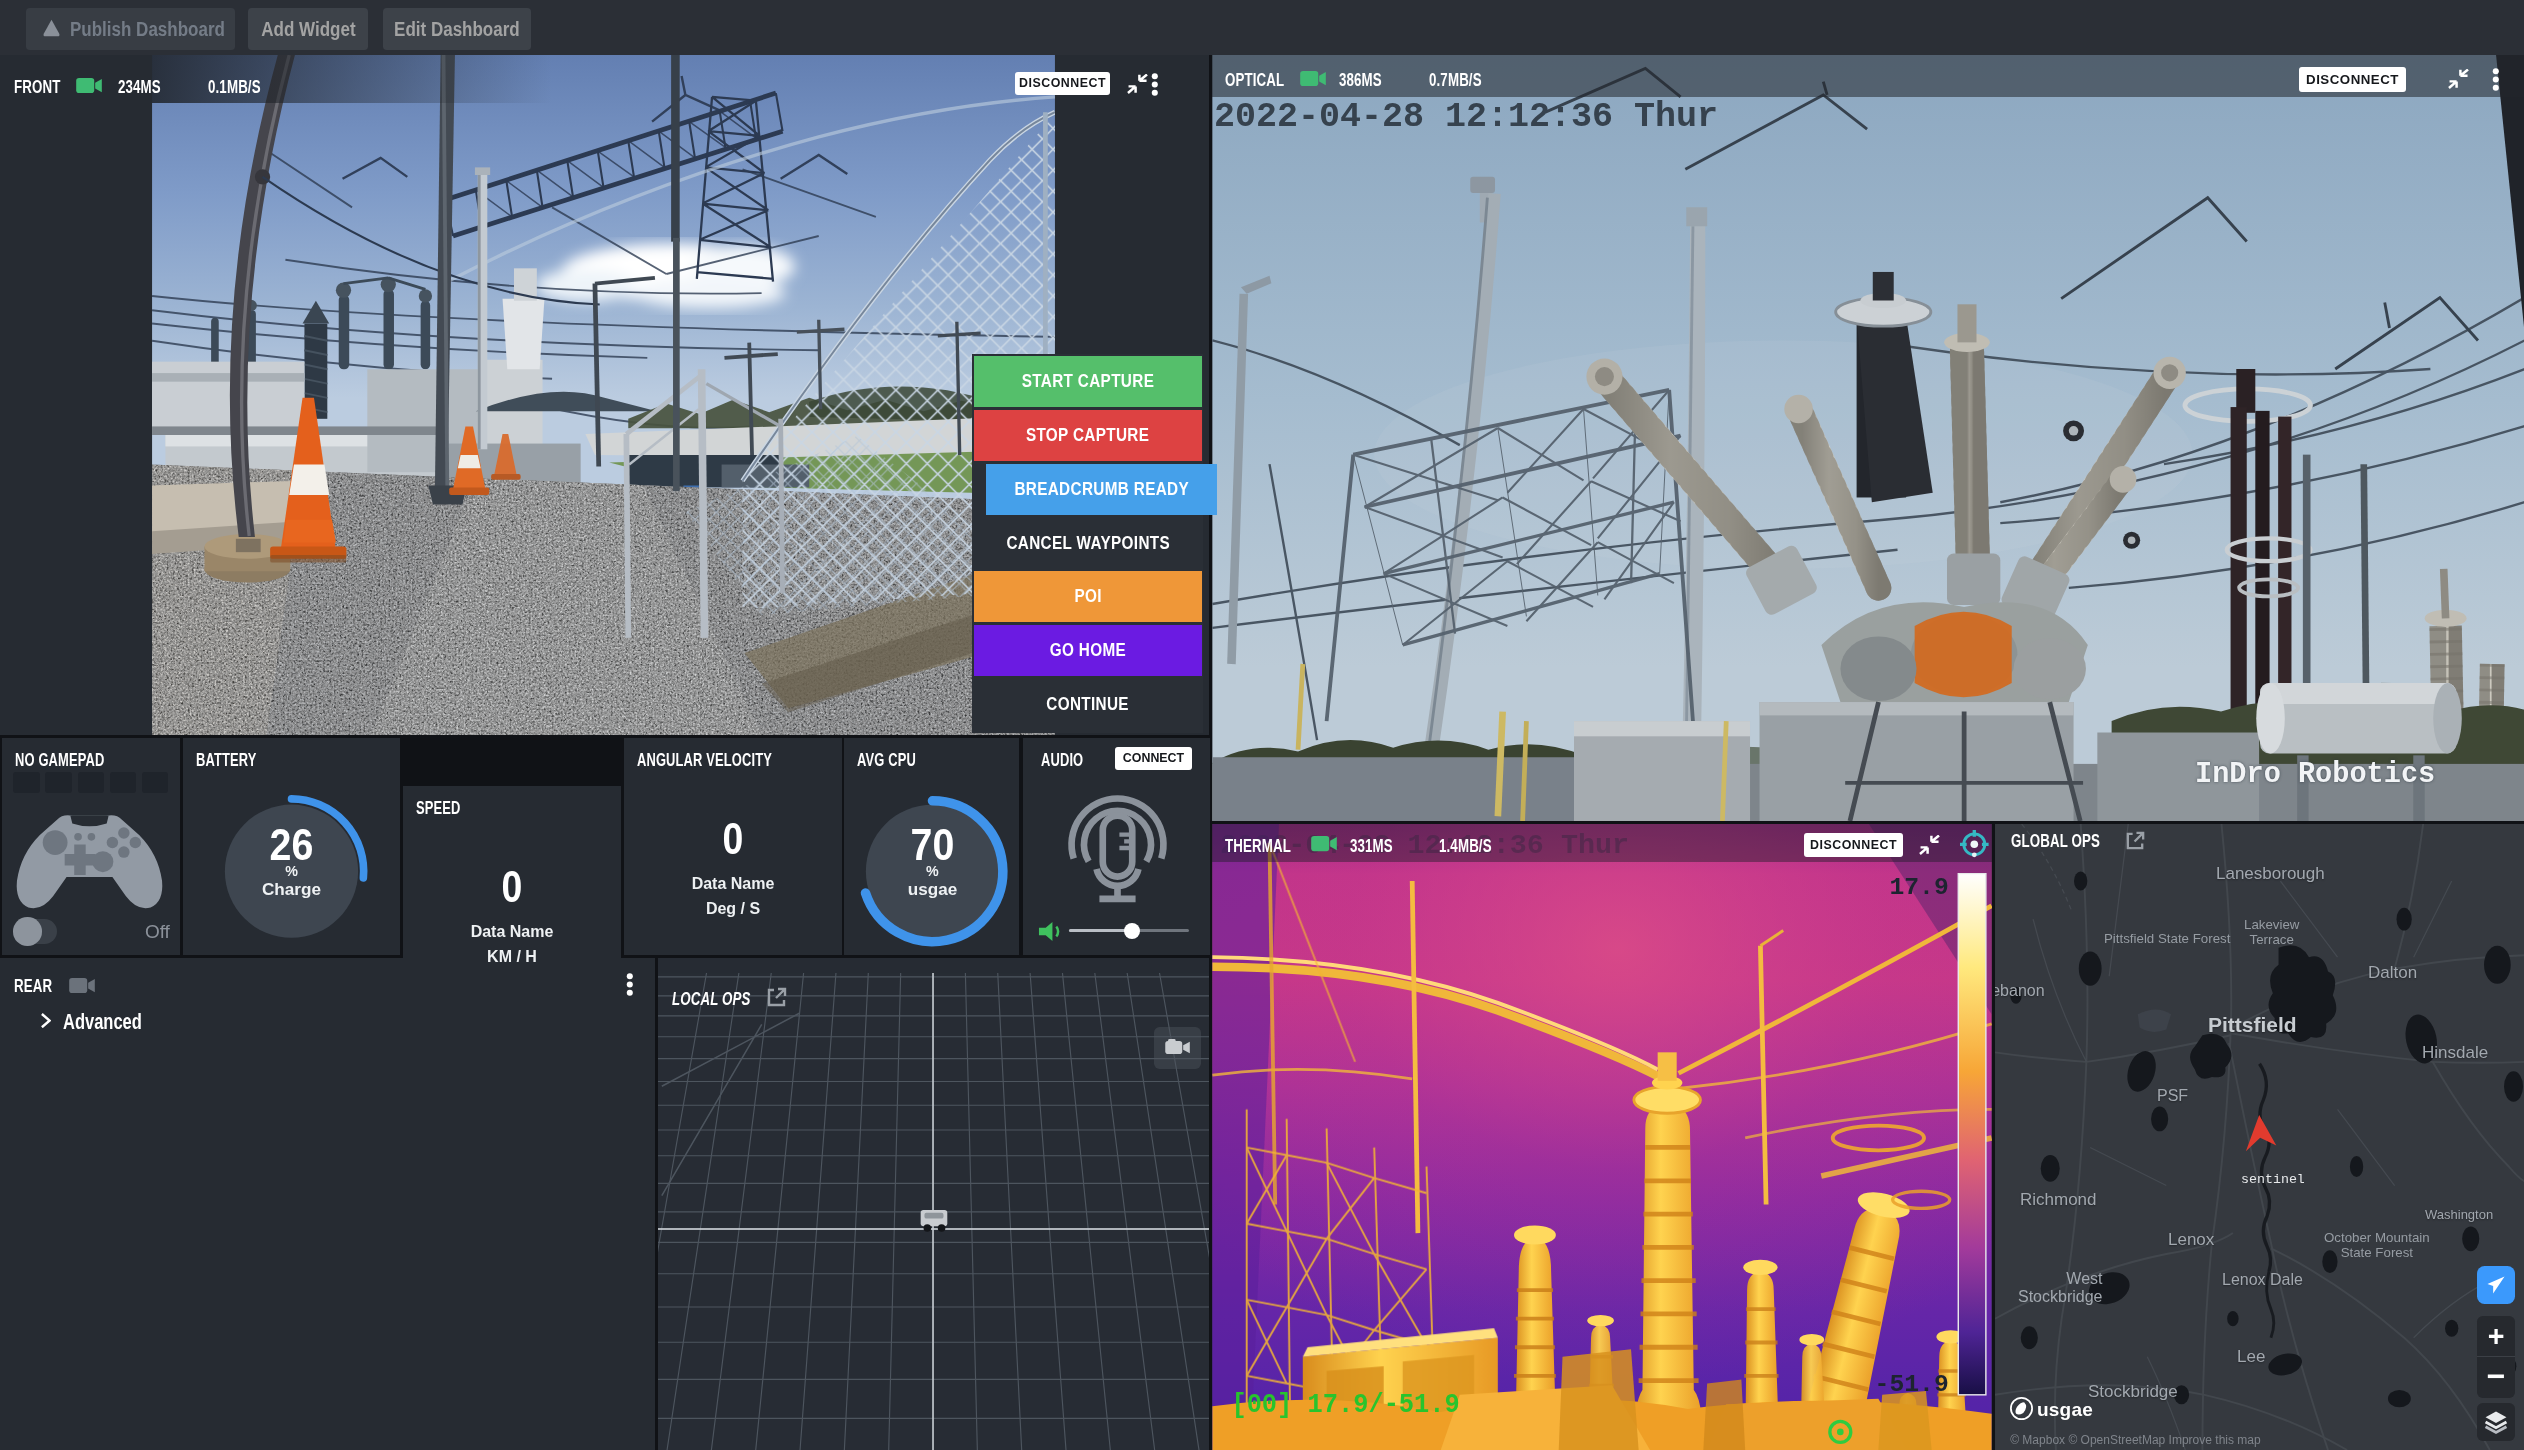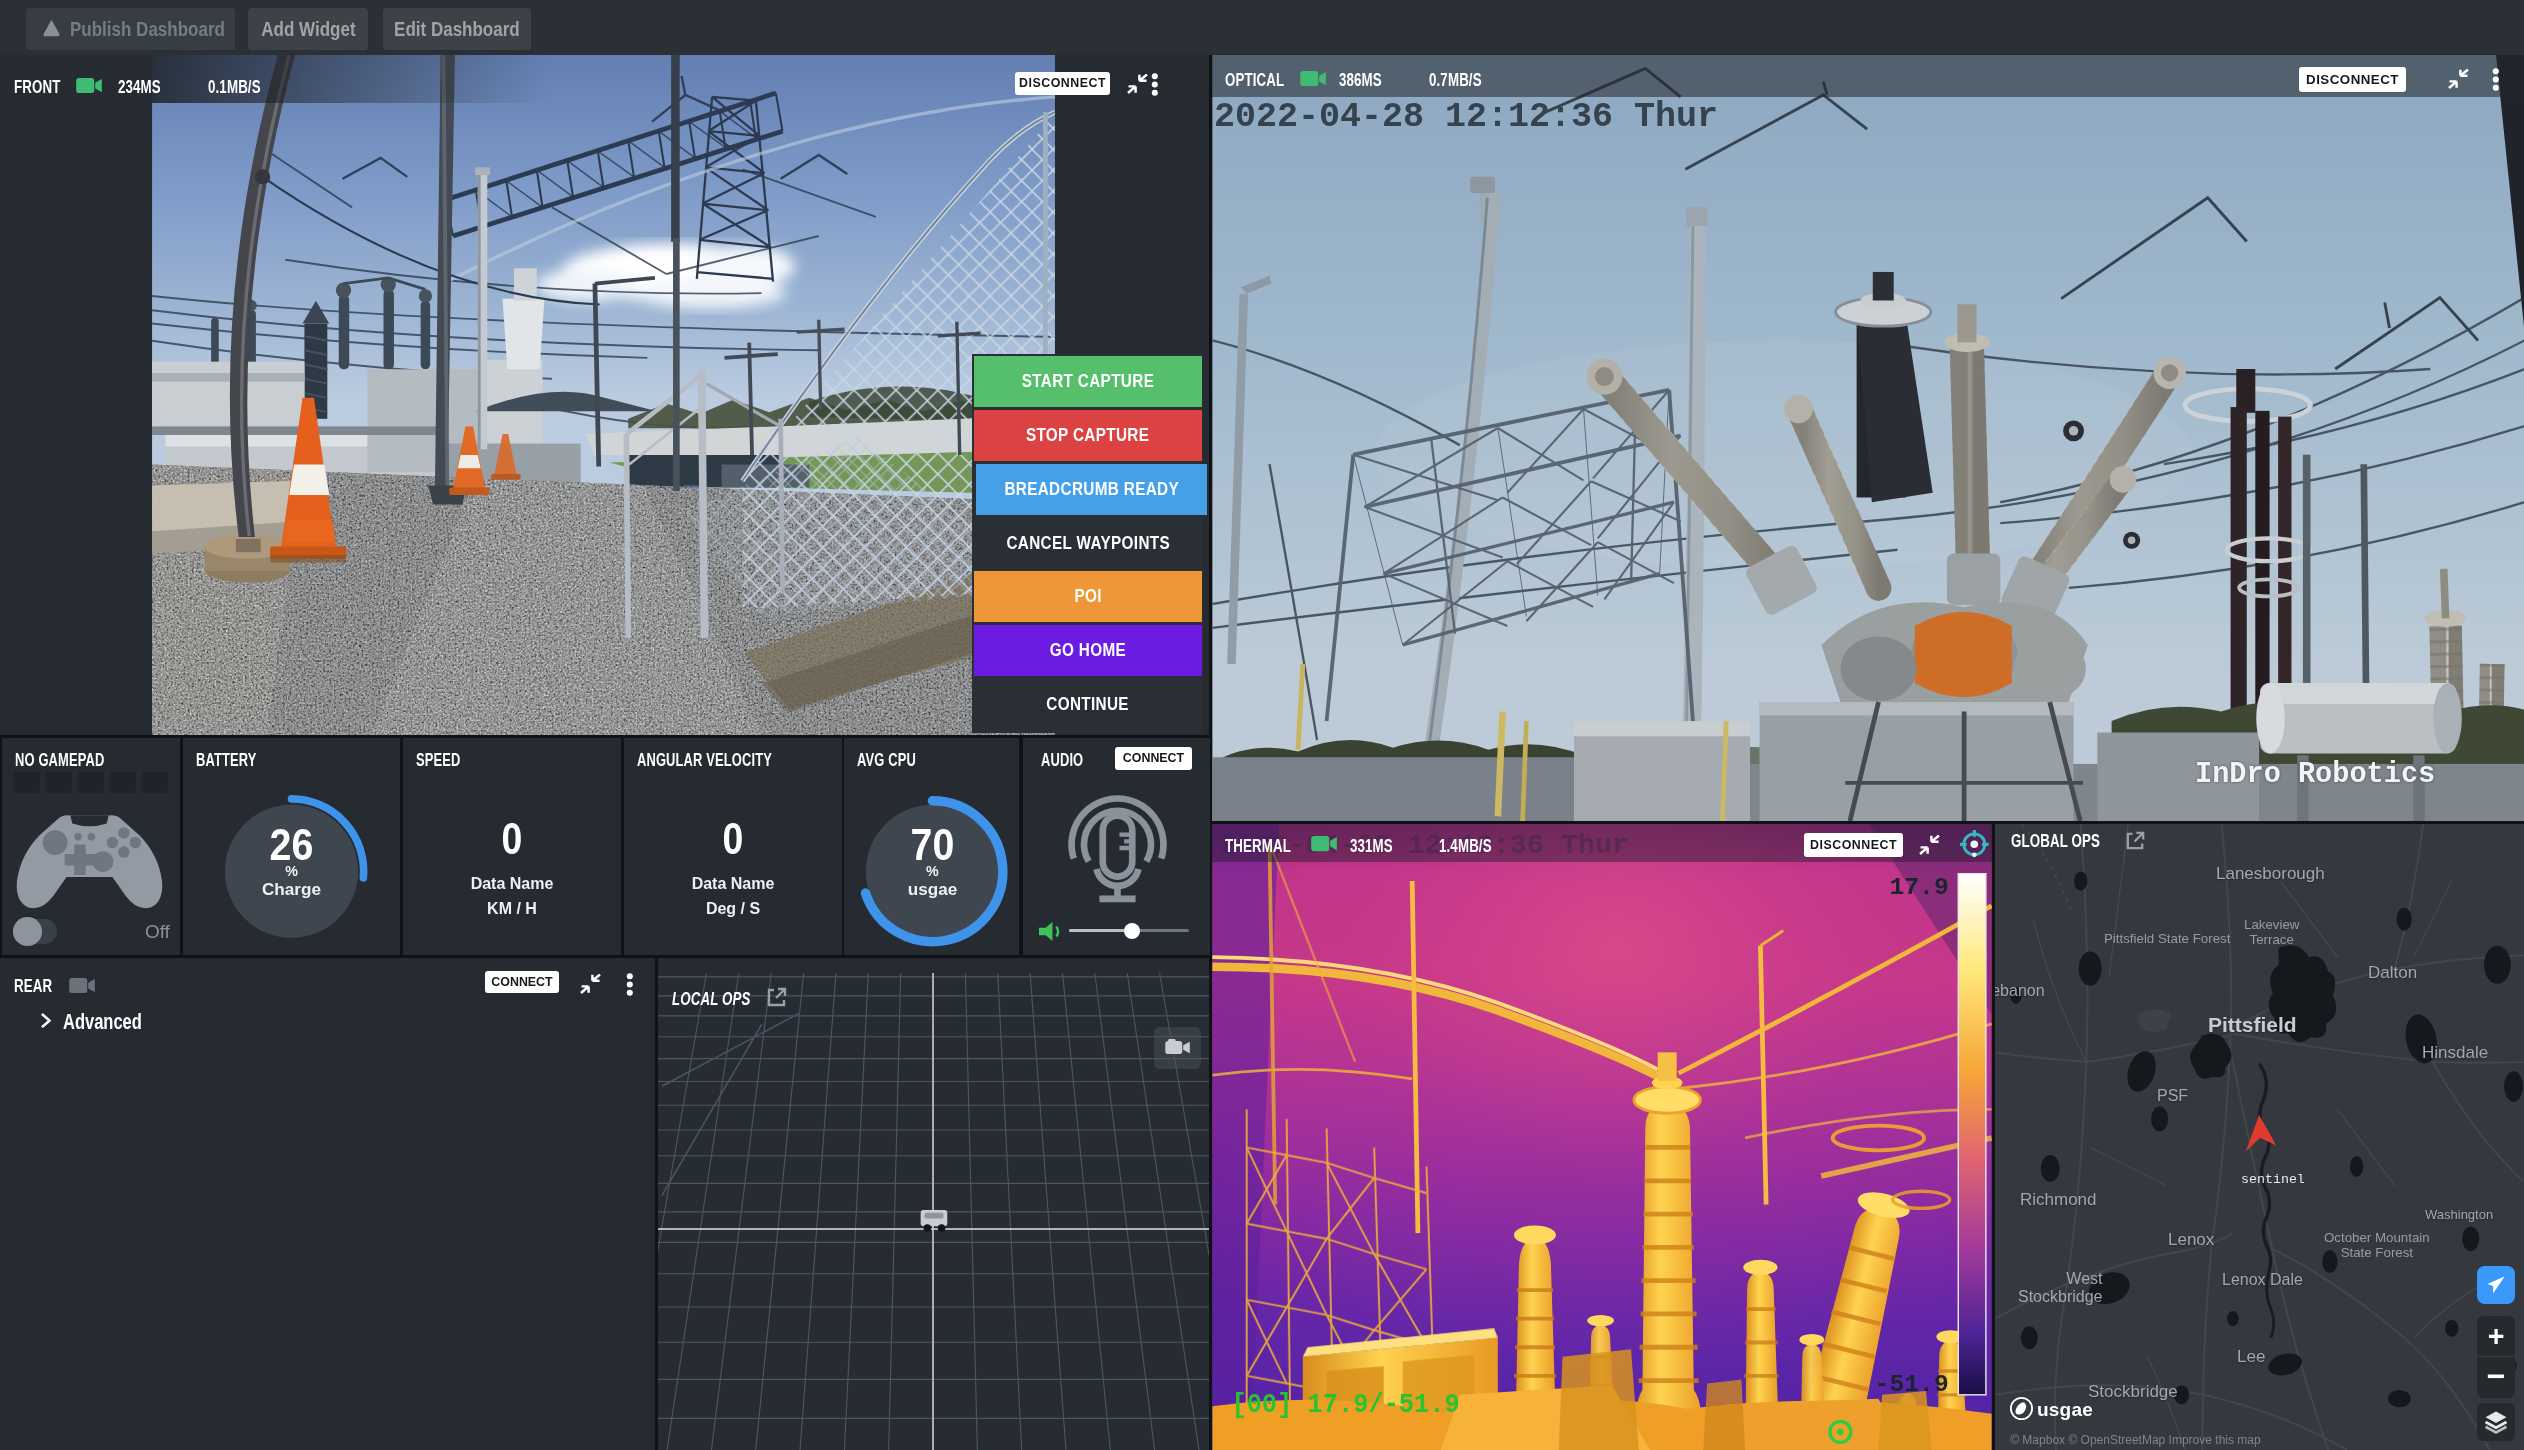--- a/index.html
+++ b/index.html
@@ -813,21 +813,21 @@
       <div class="wlabel">BATTERY</div>
       <svg class="abs" style="left:0;top:0" width="217" height="217" viewBox="0 0 228 228">
         <circle cx="114" cy="140" r="70" fill="#3e4650"></circle>
         <path d="M114 64 A 76 76 0 0 1 189.5 147" fill="none" stroke="#3f93ea" stroke-width="8" stroke-linecap="round"></path>
         <text x="114" y="128" text-anchor="middle" font-family="Liberation Sans, sans-serif" font-size="46" font-weight="bold" fill="#fff" textLength="46" lengthAdjust="spacingAndGlyphs">26</text>
         <text x="114" y="145" text-anchor="middle" font-family="Liberation Sans, sans-serif" font-size="15" font-weight="bold" fill="#eef1f3">%</text>
         <text x="114" y="165" text-anchor="middle" font-family="Liberation Sans, sans-serif" font-size="18" font-weight="bold" fill="#eef1f3">Charge</text>
       </svg>
     </div>
 
-    <div class="widget" style="left:403px;width:218px;">
+    <div class="widget" style="left:403px;width:218px;margin-top:48px;">
       <div class="wlabel">SPEED</div>
       <div class="abs bignum" style="left:0;top:76px;width:218px;text-align:center;font-size:44px;transform:scaleX(0.85);">0</div>
       <div class="abs" style="left:0;top:137px;width:218px;text-align:center;color:#eef1f3;font-size:16px;font-weight:bold;">Data Name</div>
       <div class="abs" style="left:0;top:162px;width:218px;text-align:center;color:#eef1f3;font-size:16px;font-weight:bold;">KM / H</div>
     </div>
 
     <div class="widget" style="left:624px;width:218px;">
       <div class="wlabel">ANGULAR VELOCITY</div>
       <div class="abs bignum" style="left:0;top:76px;width:218px;text-align:center;font-size:44px;transform:scaleX(0.85);">0</div>
       <div class="abs" style="left:0;top:137px;width:218px;text-align:center;color:#eef1f3;font-size:16px;font-weight:bold;">Data Name</div>
@@ -868,20 +868,20 @@
   </div>
 
   <div id="btnstack" class="abs" style="left:972px; top:354px; width:231px; height:379px; background:#2a2f36; padding:1.9px;">
     <style>
       .sbtn { width:228px; height:51px; margin-bottom:2.9px; color:#fff; font-weight:bold; font-size:18px;
         letter-spacing:0.4px; text-align:center; line-height:51px; }
       .sbtn span { display:inline-block; transform:scaleX(0.85); }
     </style>
     <div class="sbtn" style="background:#55bf6b;"><span>START CAPTURE</span></div>
     <div class="sbtn" style="background:#dd4242;text-align:center;"><span>STOP CAPTURE</span></div>
-    <div class="sbtn" style="background:#45a0ea; width:231px; margin-left:2px;"><span>BREADCRUMB READY</span></div>
+    <div class="sbtn" style="background:#45a0ea; width:231px; margin-left:12px;"><span>BREADCRUMB READY</span></div>
     <div class="sbtn" style="background:#2a2f36;"><span>CANCEL WAYPOINTS</span></div>
     <div class="sbtn" style="background:#ef9738;"><span>POI</span></div>
     <div class="sbtn" style="background:#6b1be2;"><span>GO HOME</span></div>
     <div class="sbtn" style="background:#2a2f36; margin-bottom:0;"><span>CONTINUE</span></div>
   </div>
 </div>
 
 
 </body></html>

